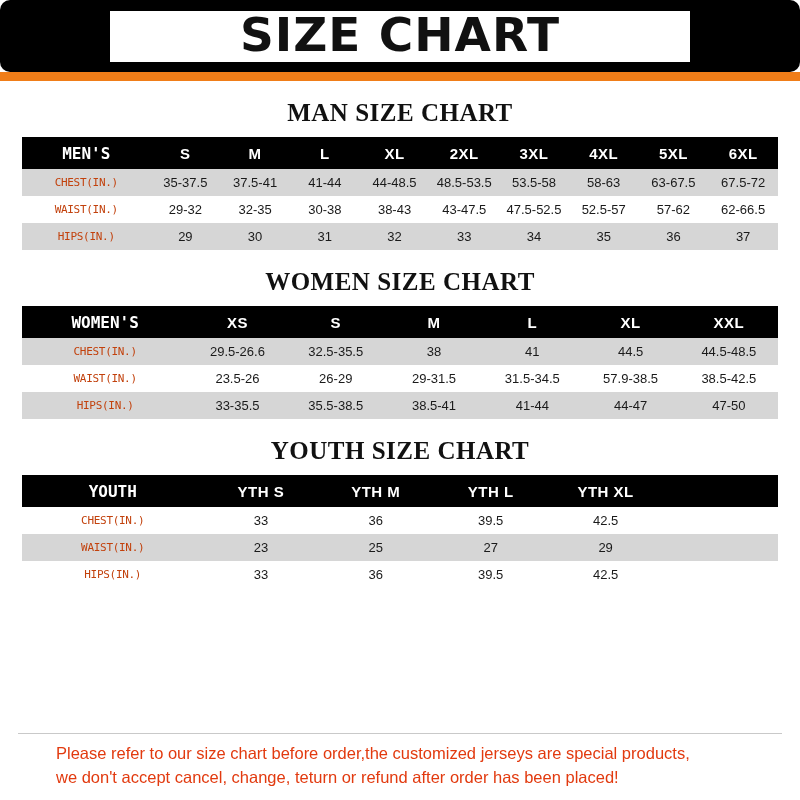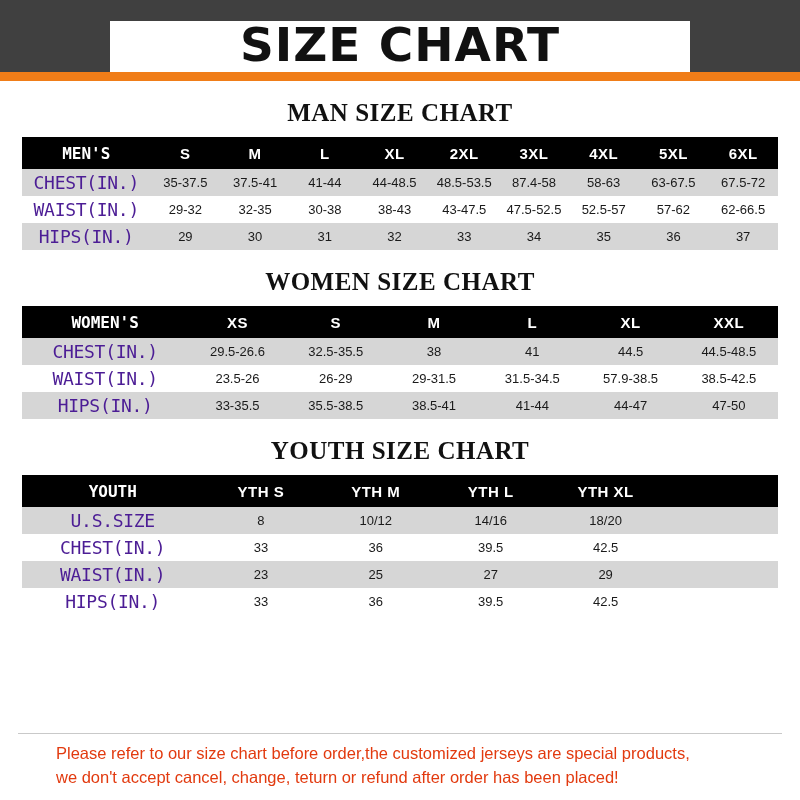--- a/index.html
+++ b/index.html
@@ -17,23 +17,24 @@
     position: relative;
     width: 800px;
     height: 800px;
     background: #fff;
     box-sizing: border-box;
   }
   
   .banner {
     position: relative;
     height: 72px;
-    background: #404040;
+    background: #000000;
     display: flex;
-    align-items: flex-end;
+    align-items: center;
+    border-radius: 10px;
   }
   .banner-left, .banner-right {
     width: 110px;
     background: #f07d18;
   }
   .banner-mid {
     flex: 1;
     background: #ffffff;
     display: flex;
     align-items: center;
@@ -99,22 +100,22 @@
     height: 27px;
   }
   tbody tr.shade {
     background: #d6d6d6;
   }
   tbody tr.plain {
     background: #ffffff;
   }
   td.rowlabel {
     font-family: "DejaVu Sans Mono", monospace;
-    font-size: 18px;
-    color: #4c1d95;
+    font-size: 11px;
+    color: #c2410c;
     letter-spacing: -0.3px;
   }
   
   .men-table col.c0 { width: 17%; }
   .women-table col.c0 { width: 22%; }
   .youth-table col.c0 { width: 24%; }
   
   .note {
     position: absolute;
     left: 0;
@@ -186,21 +187,21 @@
         </tr>
       </thead>
       <tbody>
         <tr class="shade">
           <td class="rowlabel">CHEST(IN.)</td>
           <td>35-37.5</td>
           <td>37.5-41</td>
           <td>41-44</td>
           <td>44-48.5</td>
           <td>48.5-53.5</td>
-          <td>87.4-58</td>
+          <td>53.5-58</td>
           <td>58-63</td>
           <td>63-67.5</td>
           <td>67.5-72</td>
         </tr>
         <tr class="plain">
           <td class="rowlabel">WAIST(IN.)</td>
           <td>29-32</td>
           <td>32-35</td>
           <td>30-38</td>
           <td>38-43</td>
@@ -300,28 +301,20 @@
         <tr>
           <th class="rowlabel">YOUTH</th>
           <th>YTH S</th>
           <th>YTH M</th>
           <th>YTH L</th>
           <th>YTH XL</th>
           <th></th>
         </tr>
       </thead>
       <tbody>
-        <tr class="shade">
-          <td class="rowlabel">U.S.SIZE</td>
-          <td>8</td>
-          <td>10/12</td>
-          <td>14/16</td>
-          <td>18/20</td>
-          <td></td>
-        </tr>
         <tr class="plain">
           <td class="rowlabel">CHEST(IN.)</td>
           <td>33</td>
           <td>36</td>
           <td>39.5</td>
           <td>42.5</td>
           <td></td>
         </tr>
         <tr class="shade">
           <td class="rowlabel">WAIST(IN.)</td>

